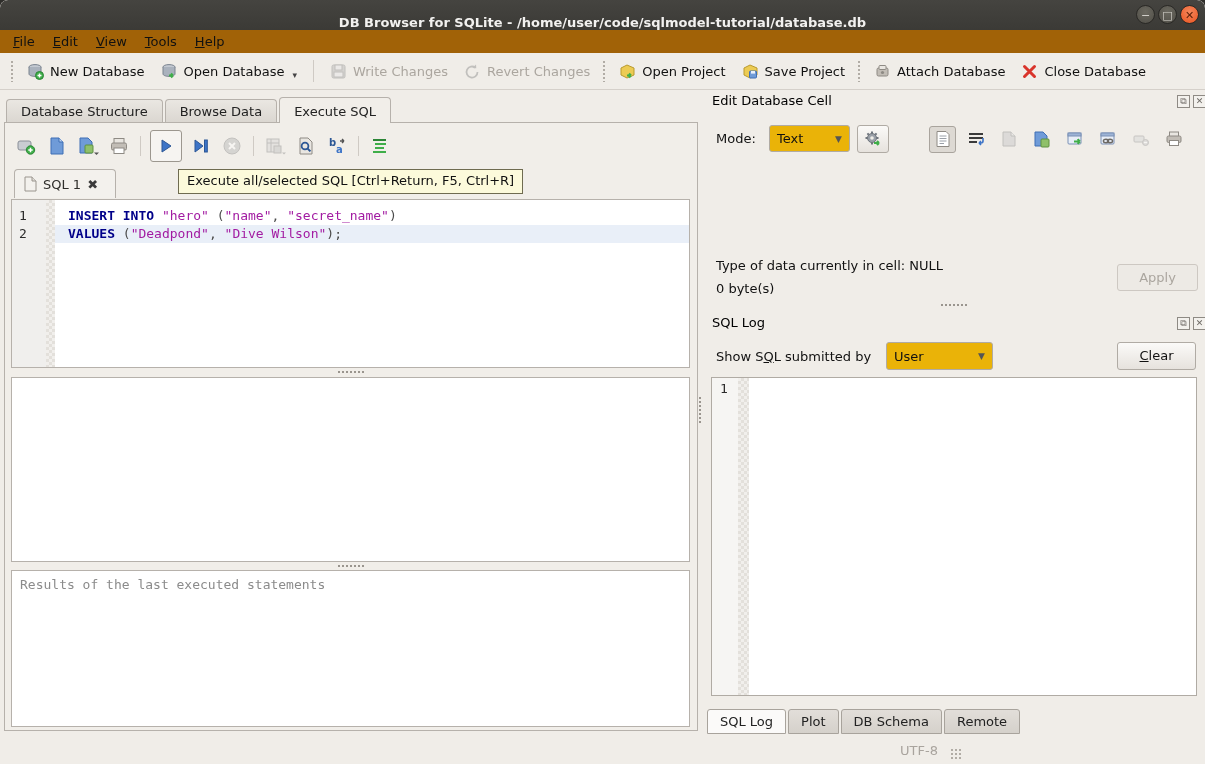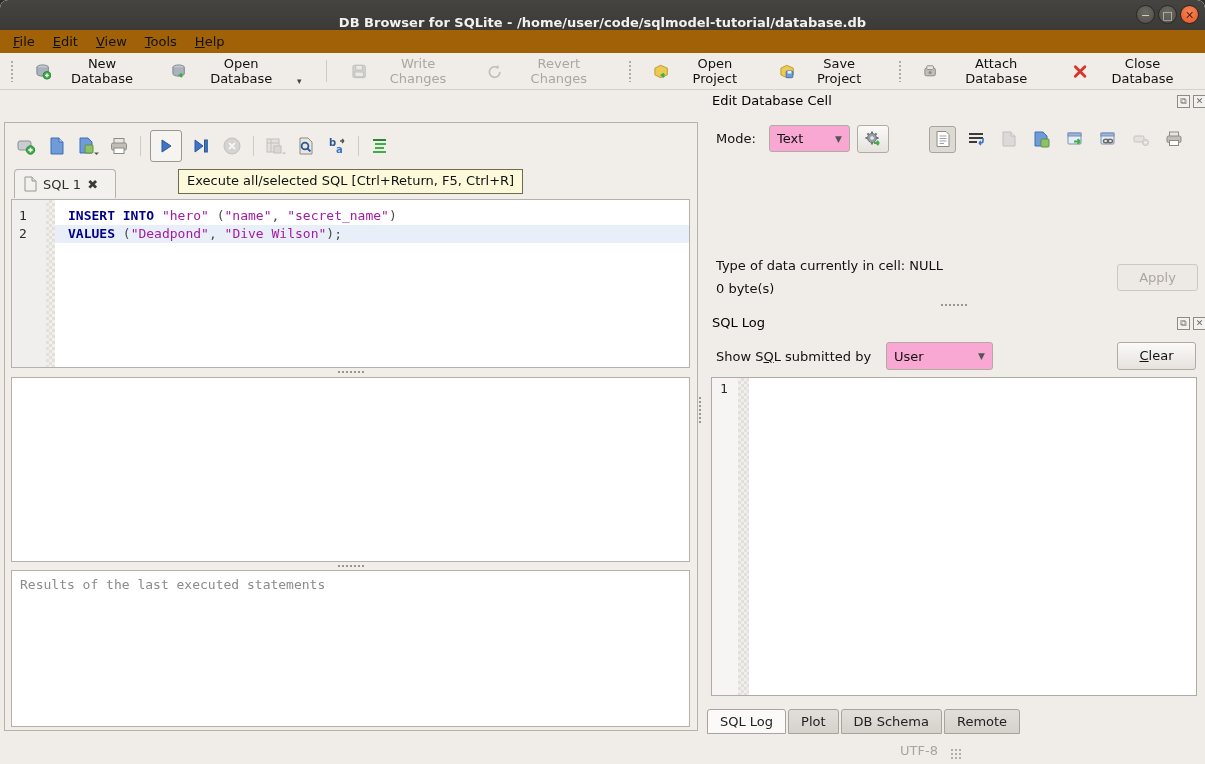--- a/index.html
+++ b/index.html
@@ -22,21 +22,21 @@
   .wbtn.close { background:radial-gradient(circle at 50% 35%, #f5875c, #e95420); color:#5d2008; }
   .wbtn .glyph { display:block; transform:translateY(0.5px); }
   
   .menubar { position:absolute; left:0; top:30px; width:1205px; height:23px;
     background:#a16207; display:flex; align-items:stretch; padding-left:4px; }
   .menu-item { padding:0 9px; line-height:23px; color:#111; }
   .menu-item u { text-decoration:underline; }
   
   .toolbar { position:absolute; left:0; top:53px; width:1205px; height:37px;
     background:#F0EDE8; border-bottom:1px solid #d5d0ca;
-    display:flex; align-items:center; gap:8px; padding:0 6px;text-align:center; }
+    display:flex; align-items:center; gap:0; padding:0 6px; }
   .tb-handle { width:5px; height:22px; margin:0 4px;
     background-image:radial-gradient(circle, #b1aca5 1px, transparent 1.2px);
     background-size:4px 4px; }
   .tb-sep { width:1px; height:22px; border-left:1px solid #cfcac4; margin:0 8px; }
   .tbbtn { display:flex; align-items:center; gap:6px; padding:4px 8px; border-radius:3px; color:#111; }
   .tbbtn.disabled { color:#aba69f; }
   .tbbtn .caret { font-size:9px; color:#444; margin-left:2px; align-self:flex-end; }
   .icon { display:inline-block; vertical-align:middle; }
   .dis { opacity:.45; filter:grayscale(1); }
   
@@ -86,21 +86,21 @@
     border:1px solid #b6b1ab; background:#fff; }
   .messages { position:absolute; left:11px; top:570px; width:679px; height:157px;
     border:1px solid #b6b1ab; background:#fff;
     font-family:"DejaVu Sans Mono", monospace; font-size:13px; color:#8b8b8b; padding:6px 8px; }
   
   .dock-title { position:absolute; left:712px; color:#000000; }
   .dockbtns { position:absolute; display:flex; gap:3px; }
   .dockbtn { width:13px; height:13px; border:1px solid #8e8a84; color:#6d6964;
     font-size:9px; line-height:11px; text-align:center; background:#f3f1ed; }
   label, .lbl { color:#111; }
-  .combo { position:absolute; background:#f9a8d4; border:1px solid #b0aba4; border-radius:3px;
+  .combo { position:absolute; background:#eab308; border:1px solid #b0aba4; border-radius:3px;
     display:flex; align-items:center; justify-content:space-between; padding:0 7px; color:#111; }
   .combo .arrow { font-size:9px; color:#555; }
   .btn { position:absolute; border:1px solid #b0aba4; border-radius:3px; text-align:center;
     background:linear-gradient(#fbfaf8,#e6e2dd); color:#111; }
   .btn.disabled { background:#edeae5; border-color:#cdc8c2; color:#aba69f; }
   .gearbtn { position:absolute; left:857px; top:125px; width:32px; height:28px;
     border:1px solid #b0aba4; border-radius:3px; background:linear-gradient(#fbfaf8,#e6e2dd);
     display:flex; align-items:center; justify-content:center; }
   .cellicons { position:absolute; left:929px; top:125px; height:28px; display:flex; gap:6px; align-items:center; }
   .cslot { width:27px; height:27px; display:flex; align-items:center; justify-content:center; }
@@ -228,20 +228,25 @@
     </div>
 
     <div class="tbbtn">
       <svg class="icon" width="17" height="17" viewBox="0 0 17 17">
           <path d="M3.5 3.5l10 10M13.5 3.5l-10 10" stroke="#d9342b" stroke-width="3" stroke-linecap="round"></path>
         </svg>
       <span>Close Database</span>
     </div>
   </div>
 
+  <div class="main-tabs">
+    <div class="mtab"><span>Database Structure</span></div>
+    <div class="mtab"><span>Browse Data</span></div>
+    <div class="mtab active"><span>Execute SQL</span></div>
+  </div>
   <div class="left-frame"></div>
 
   <div class="sqlbar">
     <div class="sqlico">
       <svg width="20" height="20" viewBox="0 0 20 20">
           <rect x="2" y="5" width="13" height="9" rx="2" fill="#c9ccd2" stroke="#8a8f98"></rect>
           <circle cx="14.5" cy="14" r="4.2" fill="#3fae49" stroke="#2c8536"></circle>
           <path d="M14.5 11.8v4.4M12.3 14h4.4" stroke="#fff" stroke-width="1.5"></path>
         </svg>
     </div>

